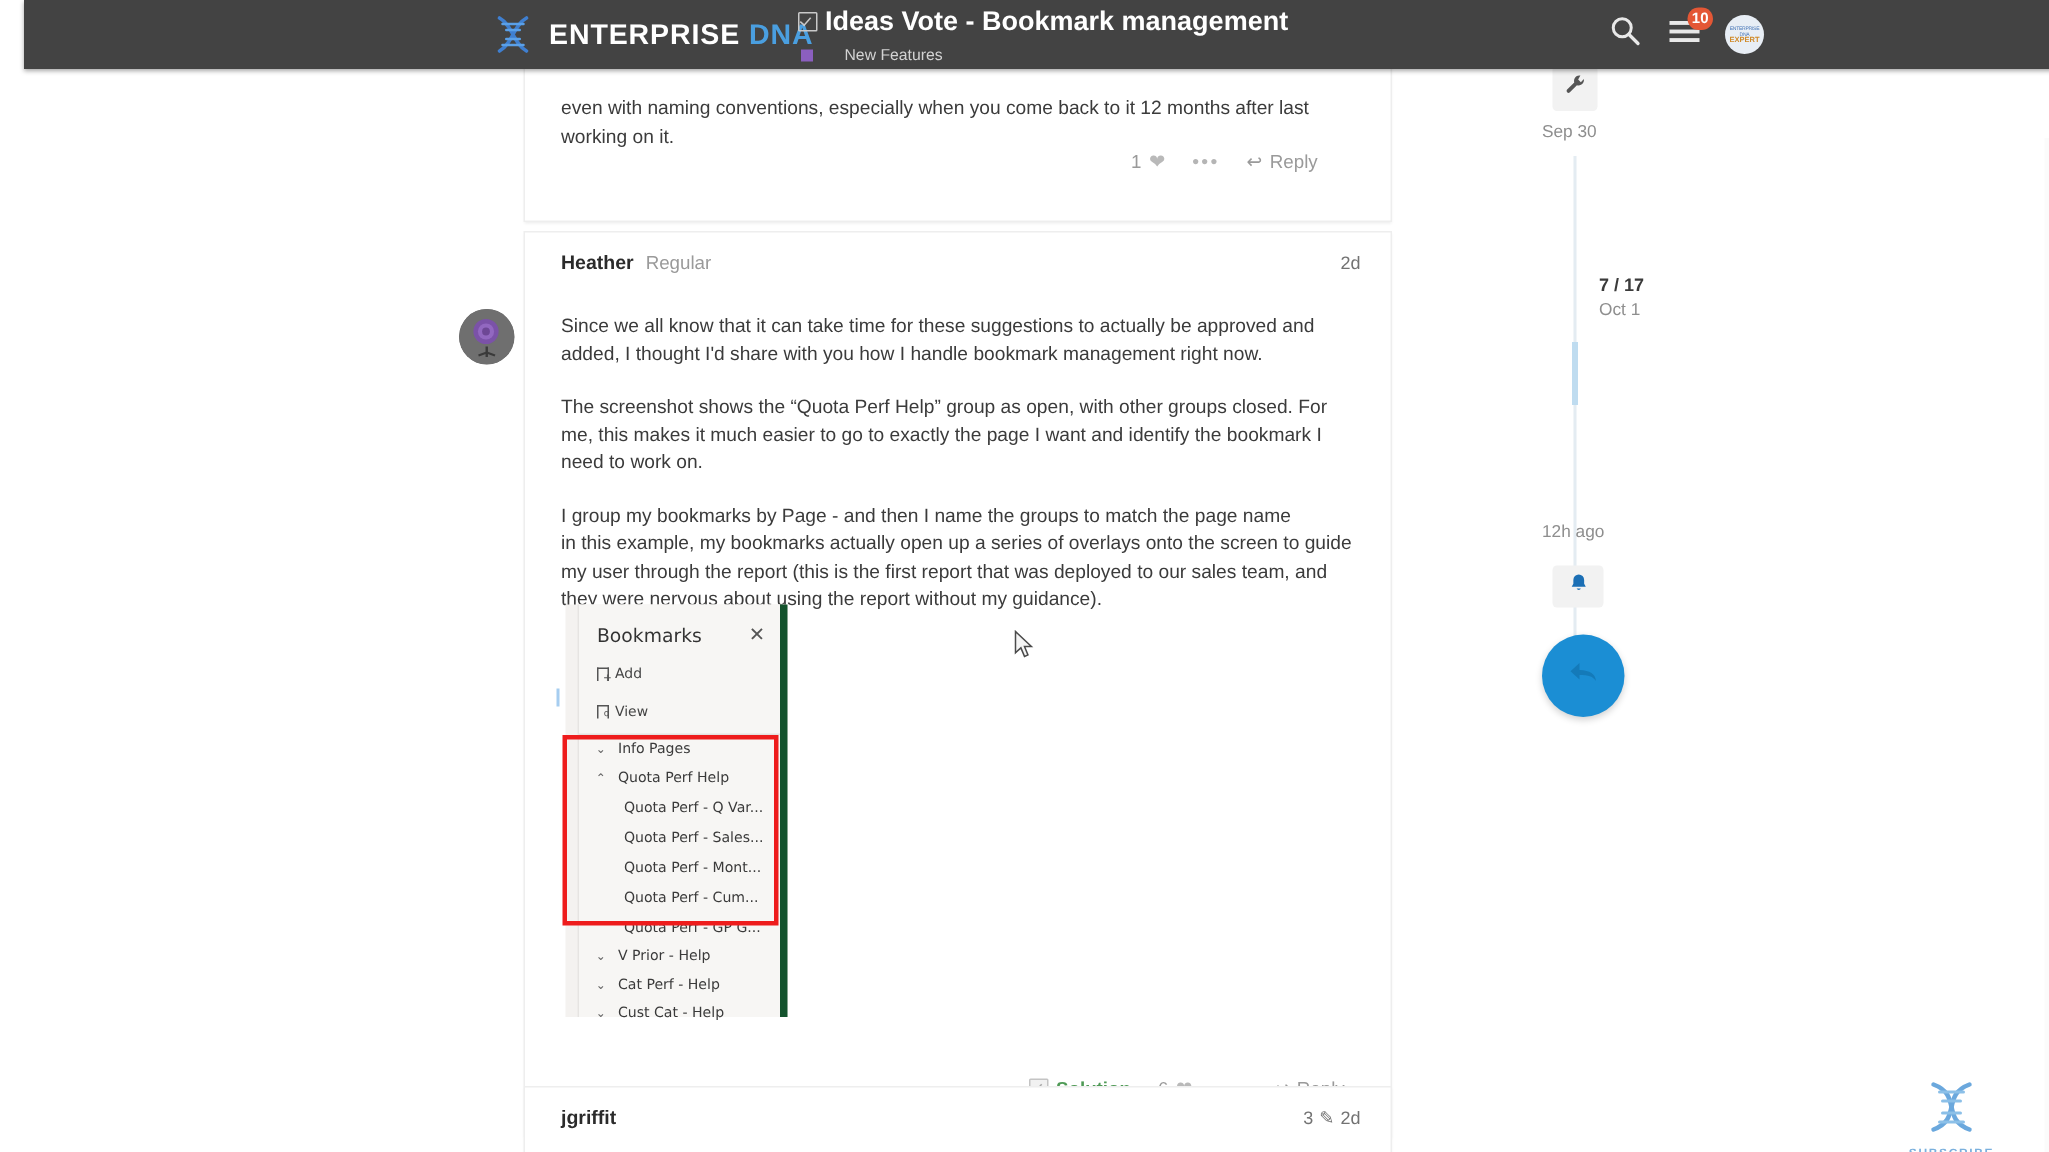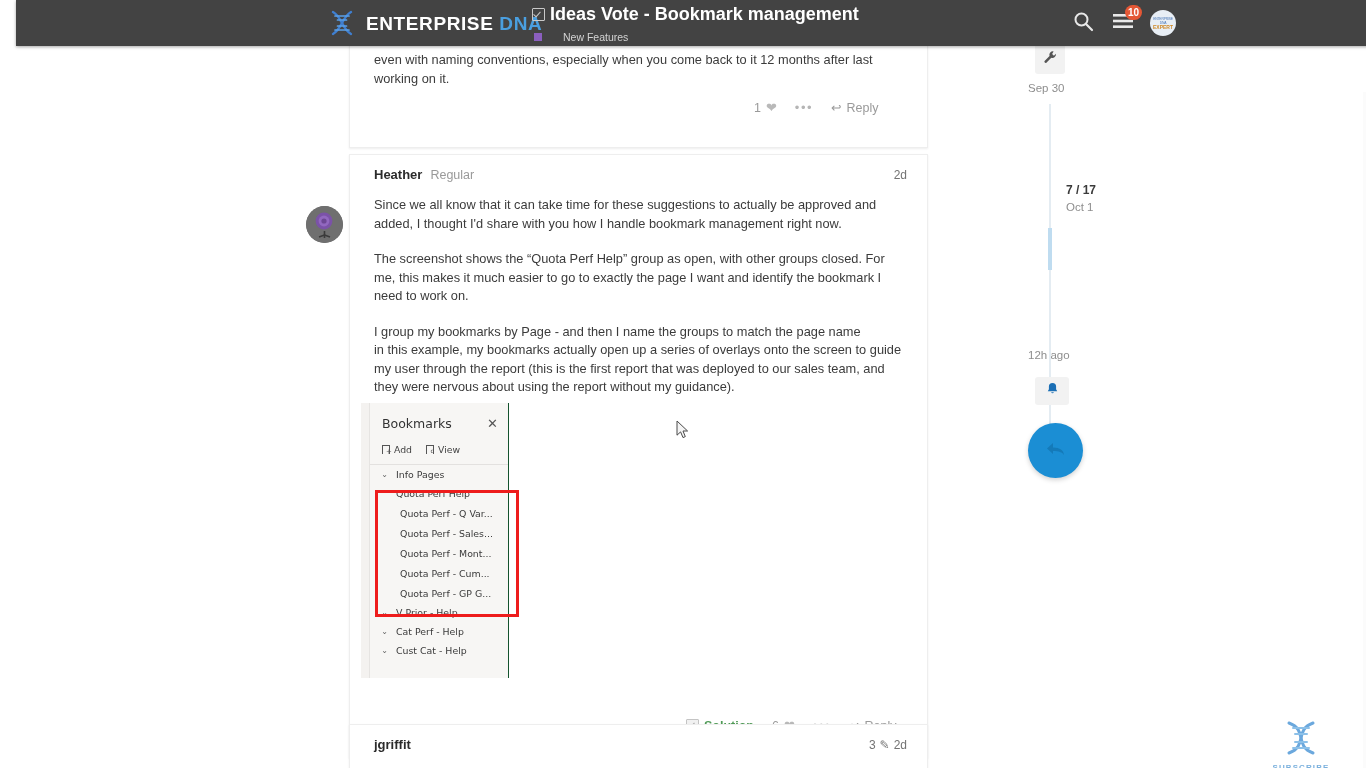--- a/index.html
+++ b/index.html
@@ -131,21 +131,21 @@
     padding: 12px 20px 0 24px;
   }
   .uname { font-size: 13px; font-weight: bold; color: #2b2b2b; }
   .utitle { font-size: 12.5px; color: #9a9a9a; margin-left: 8px; }
   .post-meta { margin-left: auto; font-size: 12px; color: #737373; display:flex; align-items:center; gap:4px;}
 
   .ptext {
     font-size: 12.8px; line-height: 18.5px; color: #3b3b3b;
     padding: 0 22px 0 24px;
   }
-  .ptext p { margin: 0 0 17px 0; }
+  .ptext p { margin: 12px 0 17px 0; }
 
   .avatar-post {
     position: absolute;
     width: 37px; height: 37px; border-radius: 50%;
     overflow: hidden;
   }
   .av-heather { left: 306px; top: 160px; background: #6a6a6a; }
 
   
   .actions {
@@ -163,42 +163,42 @@
     content:""; position:absolute; left:2.2px; top:.6px;
     width:3px; height:6px; border: solid #a8a8a8;
     border-width: 0 1.3px 1.3px 0; transform: rotate(42deg);
   }
   .heart { color: #b9b9b9; font-size: 13px; }
   .dots { letter-spacing: 1.5px; color: #b5b5b5; font-size: 13px; }
 
   
   .bm-shot {
     position: absolute;
-    left: 361px; top: 357px;
+    left: 377px; top: 357px;
     width: 148px; height: 275px;
     background: #f4f2f0;
-    border-right: 1px solid #14532d;
+    border-right: 5px solid #14532d;
     box-sizing: border-box;
     font-family: "DejaVu Sans", sans-serif;
   }
   .bm-inner {
     position:absolute; left:8px; top:0; right:0; bottom:0;
     background: #f7f6f4;
     border-left: 1px solid #e6e4e2;
   }
   .bm-title {
     display:flex; align-items:center;
     padding: 13px 10px 0 12px;
     font-size: 12.5px; color: #333; font-weight: 500;
   }
   .bm-x { margin-left:auto; font-size: 13px; color:#555; cursor:pointer; line-height:1;}
   .bm-tools {
     display:flex; gap: 14px;
     padding: 13px 0 0 12px;
-    font-size: 9.3px; color: #444;
+    font-size: 9.3px; color: #444; flex-direction: column;
   }
   .bm-tool { display:flex; align-items:center; gap: 3px; cursor:pointer;}
   .bm-ico { width: 9px; height: 10px; position: relative; flex:none;}
   .bm-ico::before {
     content:""; position:absolute; left:0; top:0;
     width:6px; height:8px; border:1px solid #555; border-bottom: none;
   }
   .bm-ico::after {
     content:"+"; position:absolute; left:4px; top:3px; font-size:7px; color:#555;
   }

